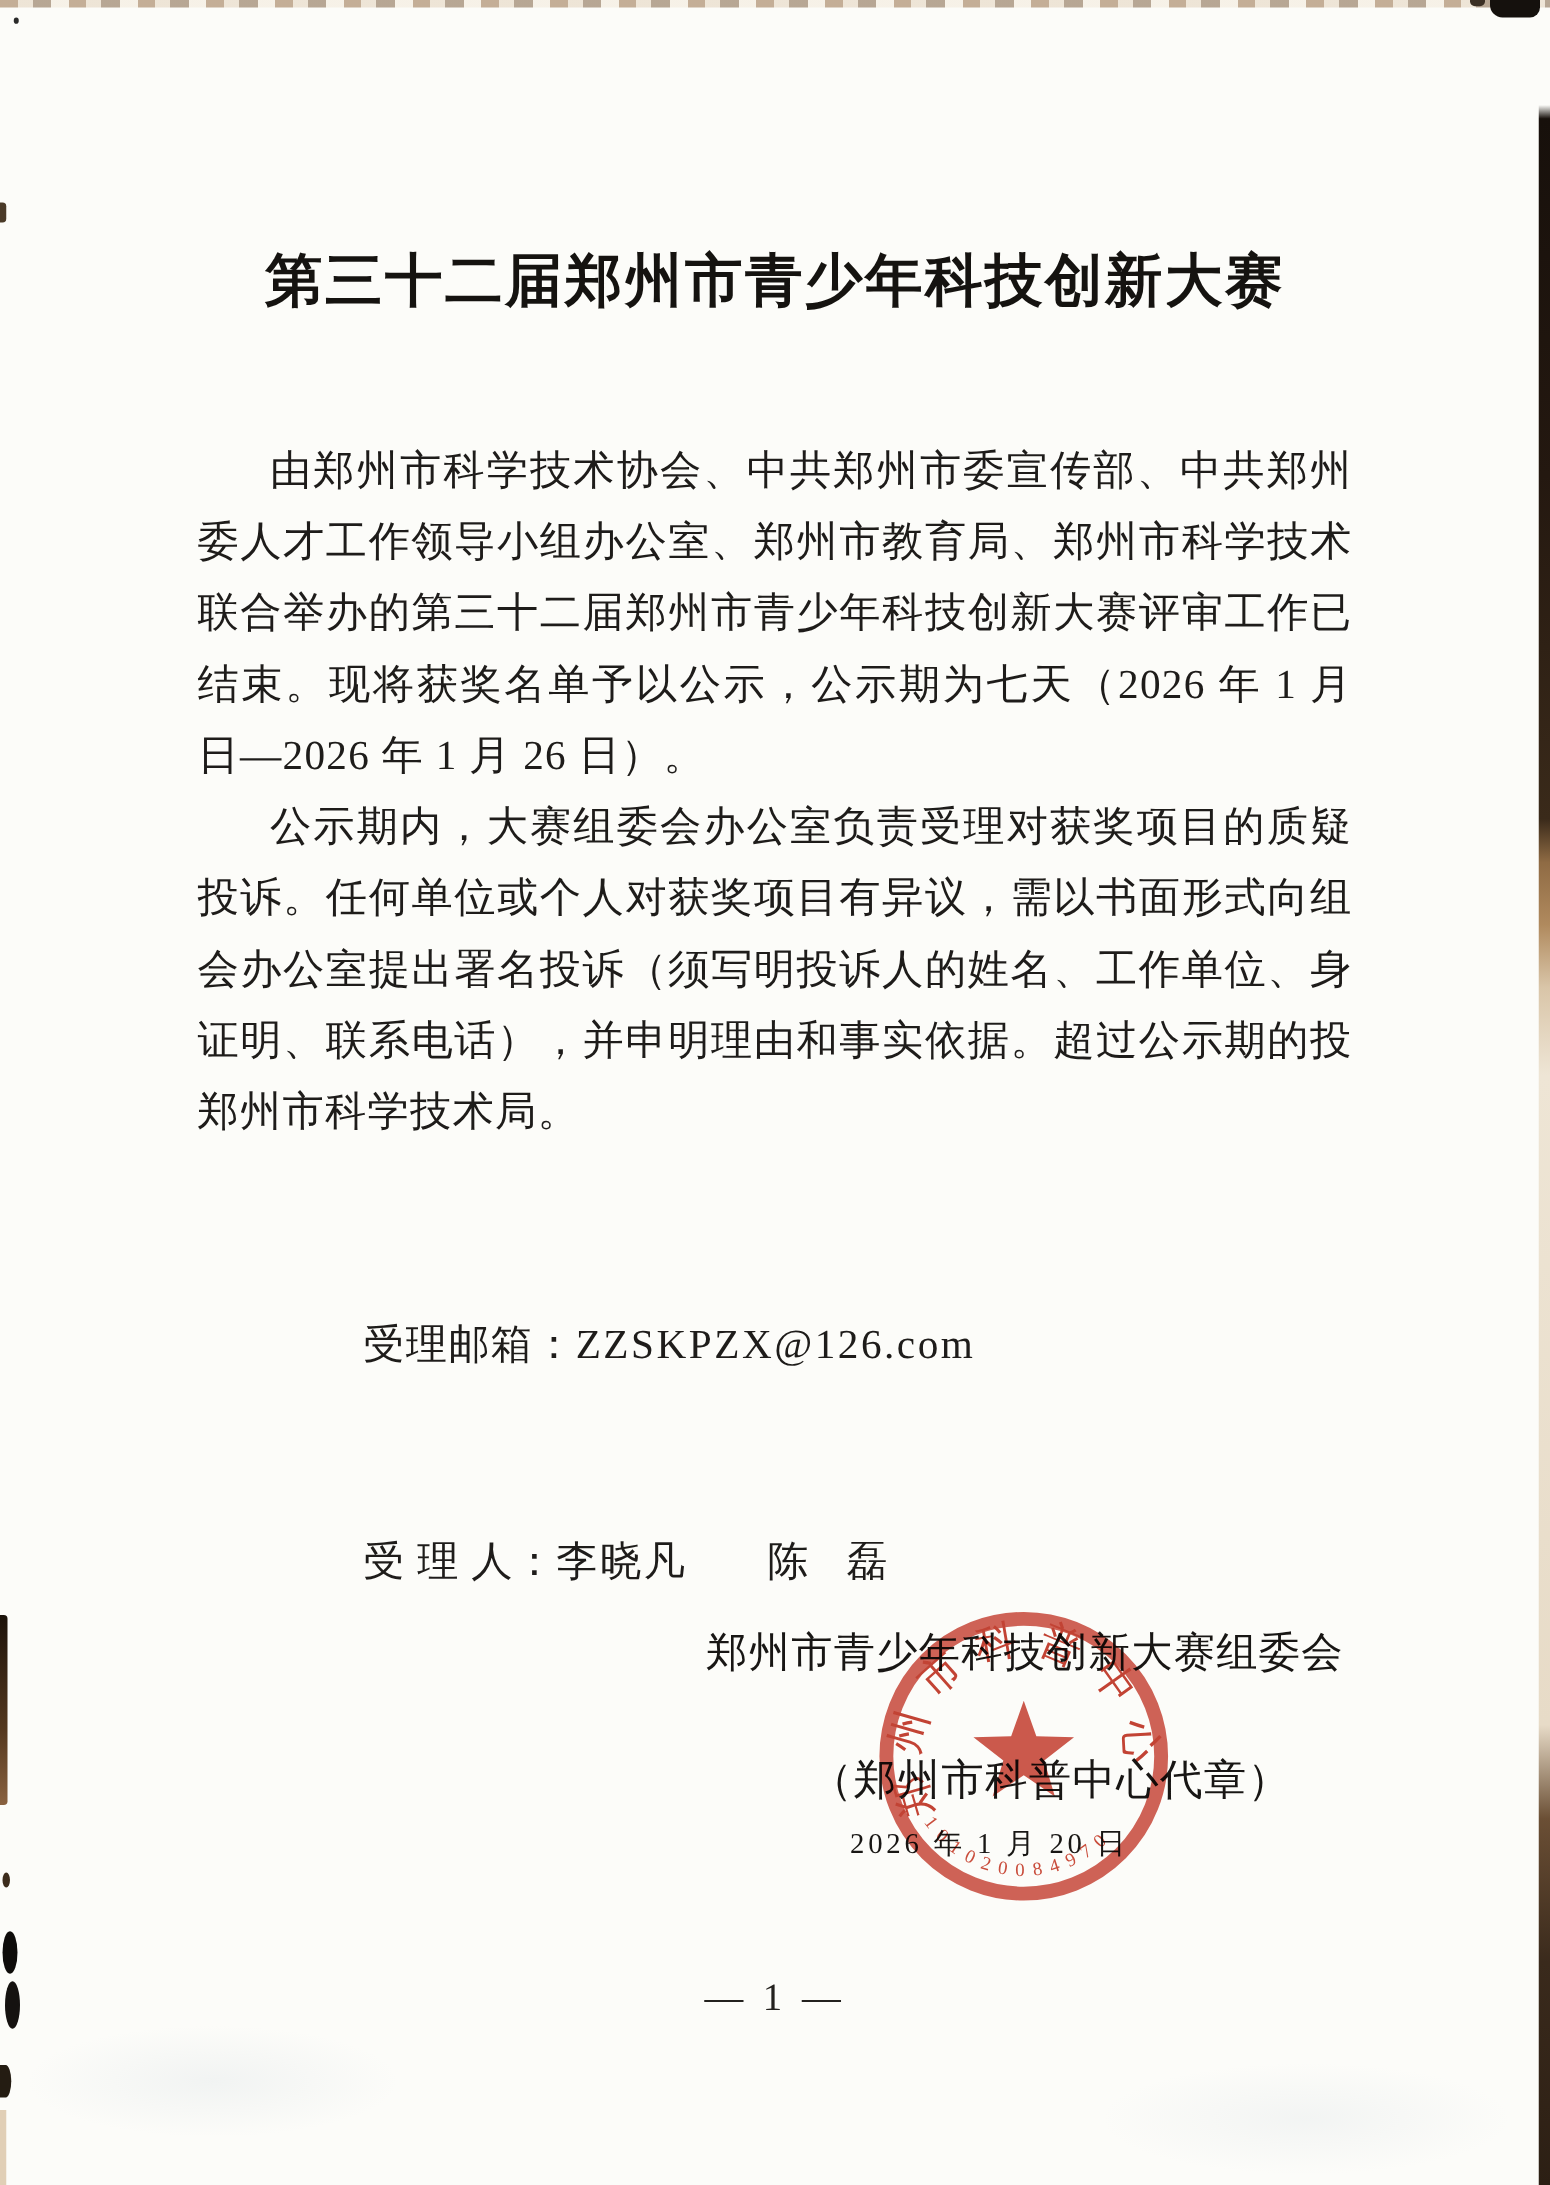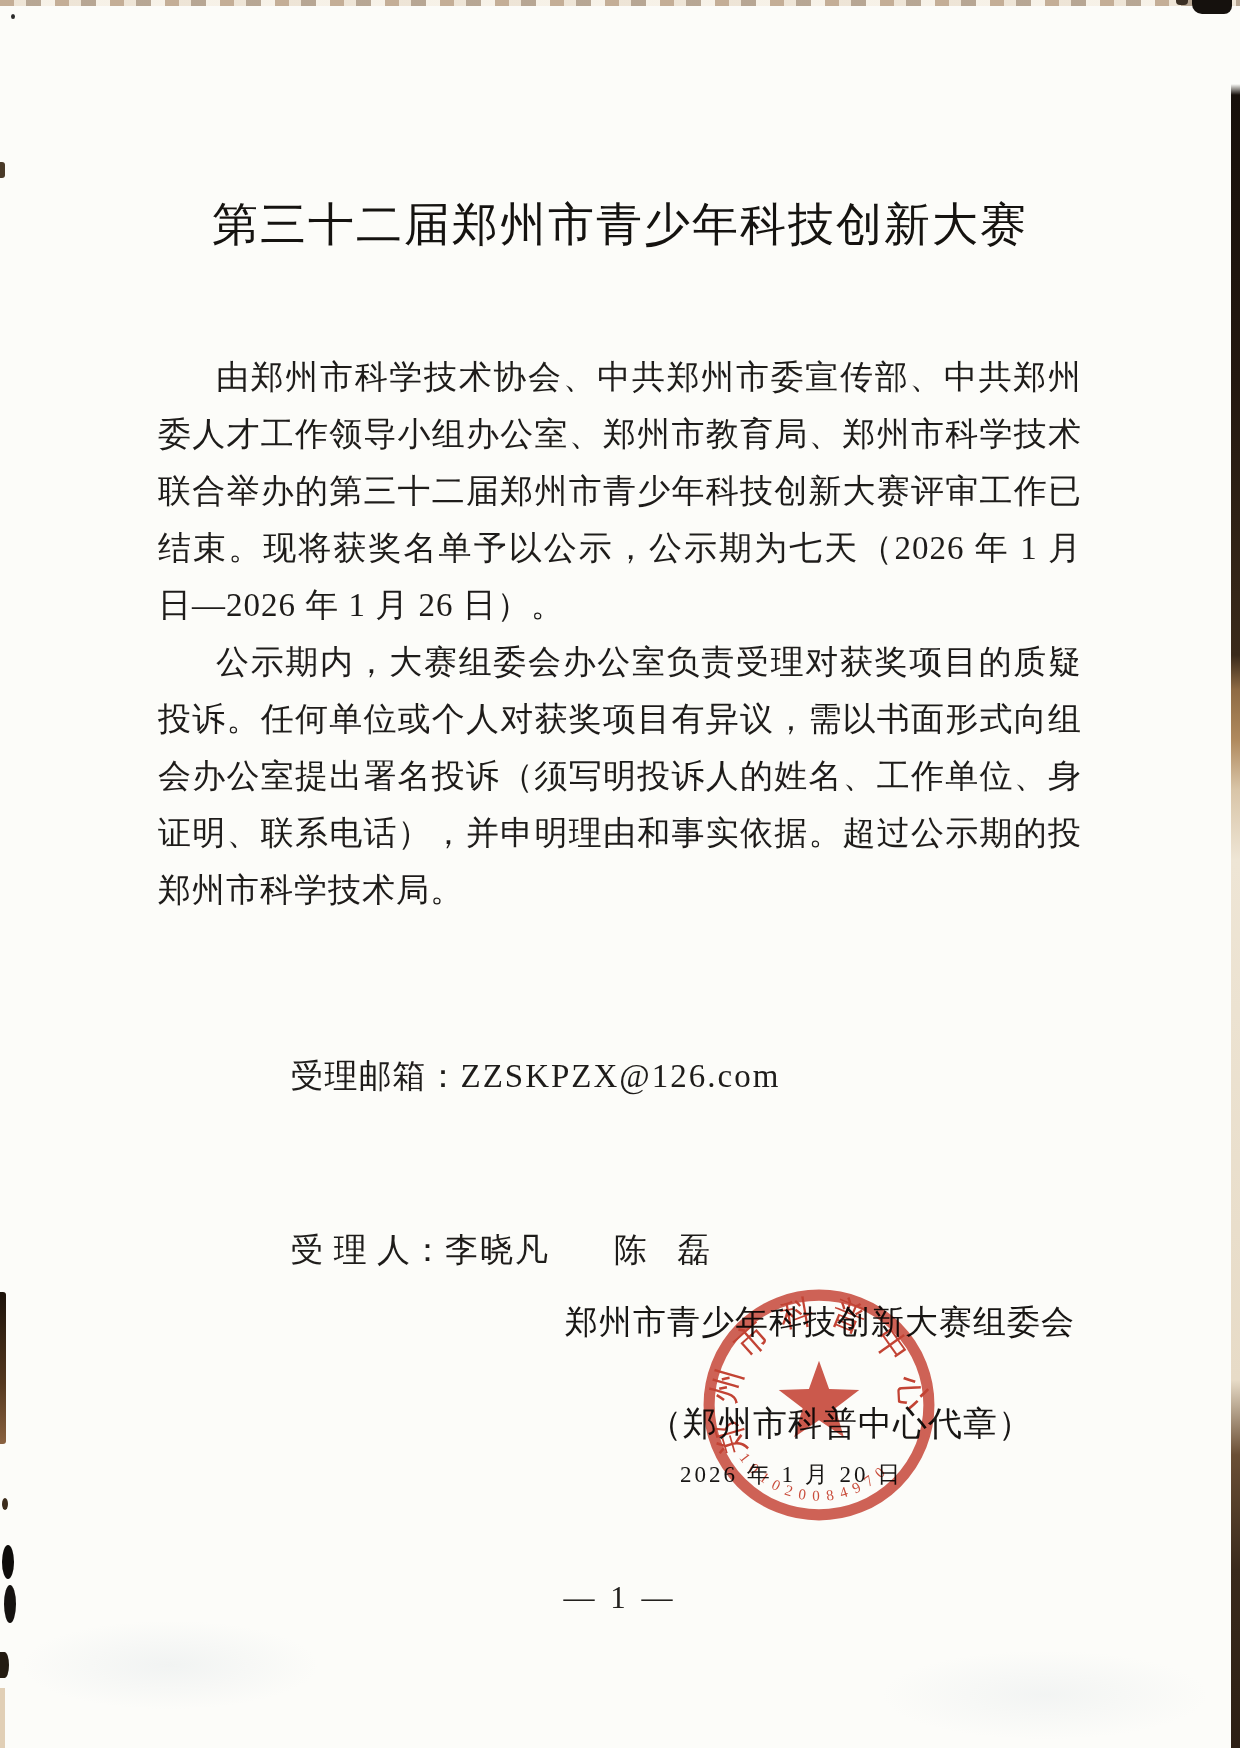--- a/index.html
+++ b/index.html
@@ -11,21 +11,21 @@
     overflow:hidden;
     font-family:"Liberation Serif","DejaVu Serif",serif;
     color:#1e1c1a;
   }
   
   .title{
     margin:0;
     padding-top:196px;
     text-align:center;
     font-size:46px;
-    font-weight:400;
+    font-weight:700;
     line-height:57px;
     letter-spacing:2px;
     color:#151310;
   }
   .title .tline{display:block;}
   
   .body-text{
     margin-top:96px;
     padding:0 158px;
     font-size:33px;

